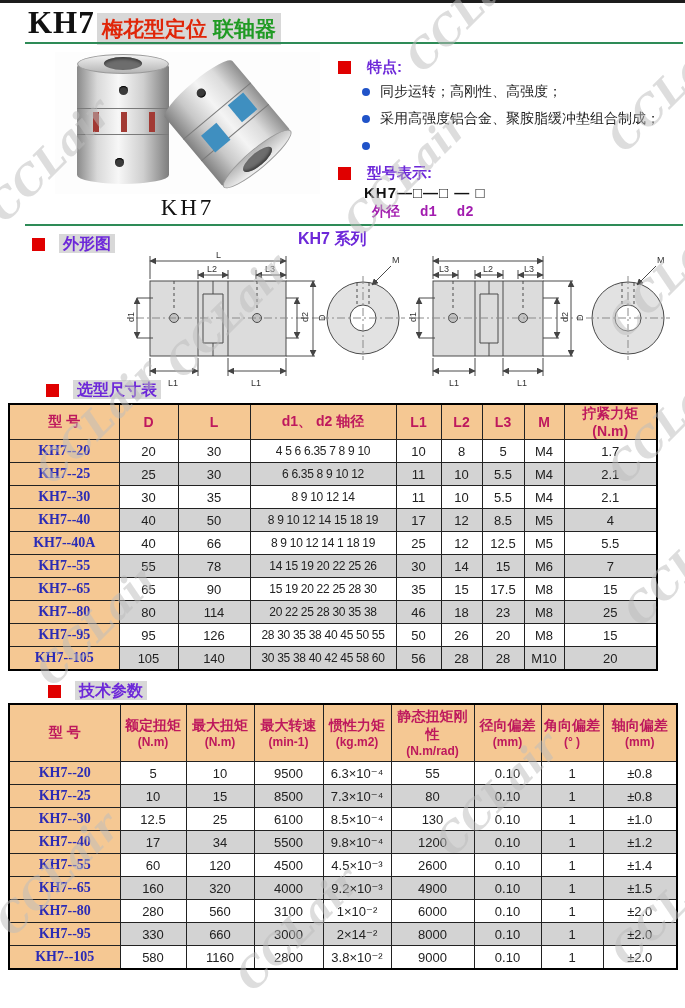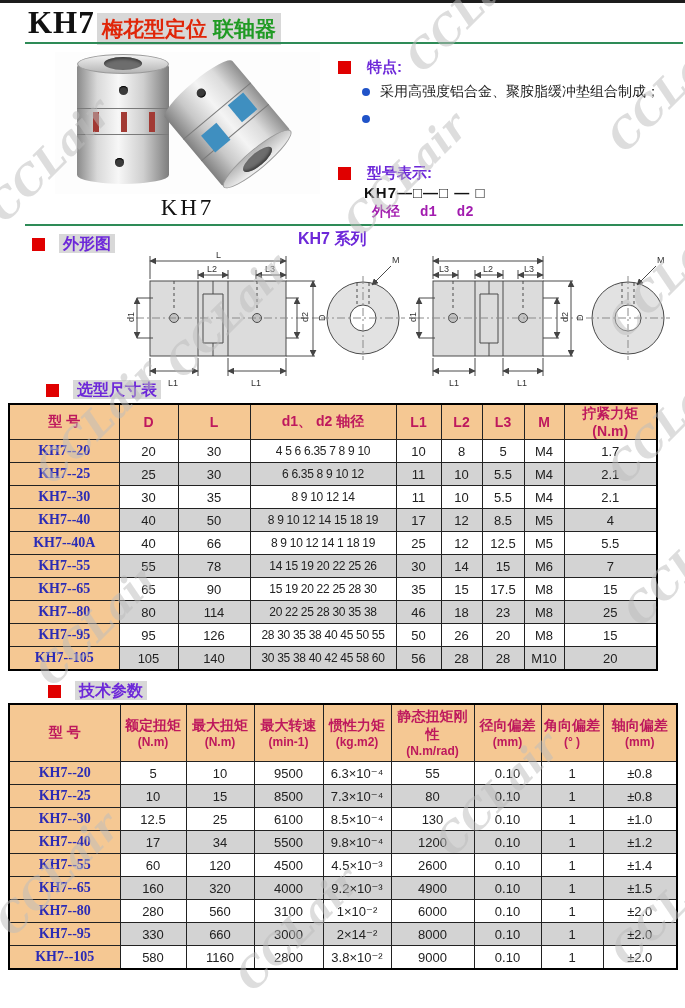--- a/index.html
+++ b/index.html
@@ -110,20 +110,21 @@
       <div class="cpl-blue" style="left:52px;top:38px;"></div>
       <div class="cpl-hole" style="left:40px;top:88px;"></div>
     </div>
   </div>
   <div class="photo-caption">KH7</div>
 
   <div class="feat-head">
     <span class="redsq"></span><span class="sec-title">特点:</span>
   </div>
   <ul class="feat-list">
+    <li><span class="dot"></span><span>同步运转；高刚性、高强度；</span></li>
     <li><span class="dot"></span><span>采用高强度铝合金、聚胺脂缓冲垫组合制成；</span></li>
     <li><span class="dot"></span></li>
   </ul>
   <div class="model-head">
     <span class="redsq"></span><span class="sec-title">型号表示:</span>
   </div>
   <div class="model-pattern">KH7—□—□ — □</div>
   <div class="model-legend">
     <span>外径</span><span>d1</span><span>d2</span>
   </div>

